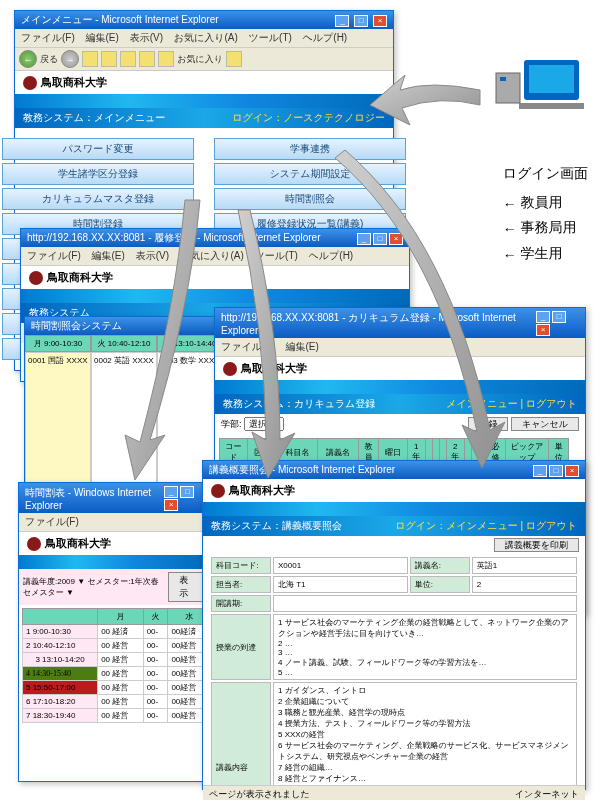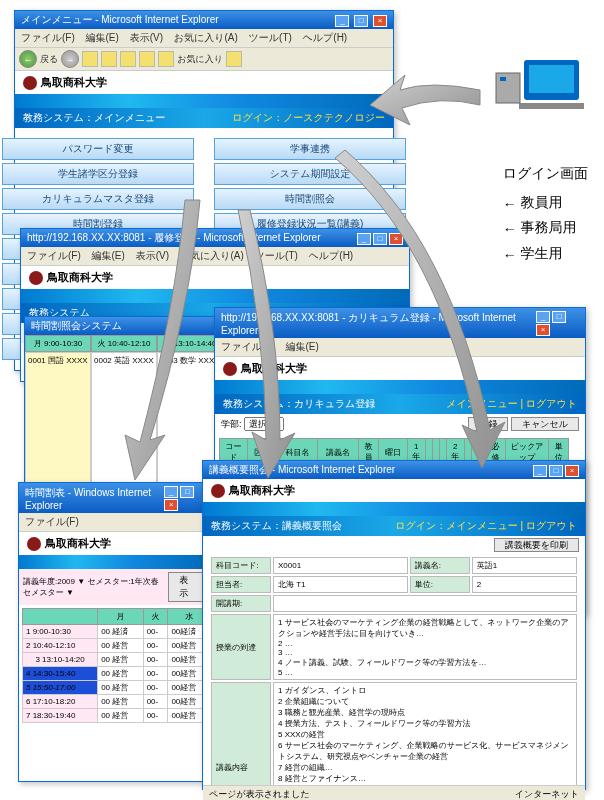--- a/index.html
+++ b/index.html
@@ -398,27 +398,27 @@
           <td>00-</td>
           <td>00経営</td>
         </tr>
         <tr>
           <td style="background: rgb(255, 232, 244); text-align: center;">3  13:10-14:20</td>
           <td>00 経営</td>
           <td>00-</td>
           <td>00経営</td>
         </tr>
         <tr>
-          <td style="background: #1d4ed8;">4  14:30-15:40</td>
+          <td style="background: #4d7c0f; font-family: Liberation Serif, serif;">4  14:30-15:40</td>
           <td>00 経営</td>
           <td>00-</td>
           <td>00経営</td>
         </tr>
         <tr>
-          <td style="background: #1d4ed8; font-style: italic;">5  15:50-17:00</td>
+          <td style="background: #b91c1c;">5  15:50-17:00</td>
           <td>00 経営</td>
           <td>00-</td>
           <td>00経営</td>
         </tr>
         <tr>
           <td style="background: rgb(255, 232, 244);">6  17:10-18:20</td>
           <td>00 経営</td>
           <td>00-</td>
           <td>00経営</td>
         </tr>

